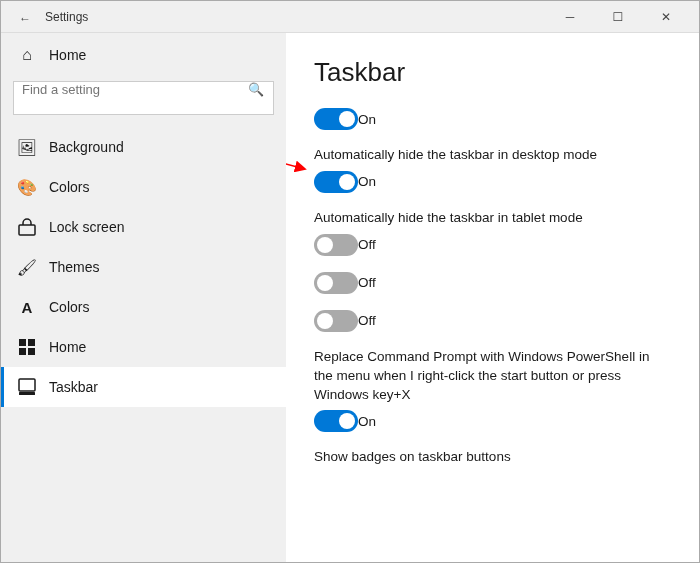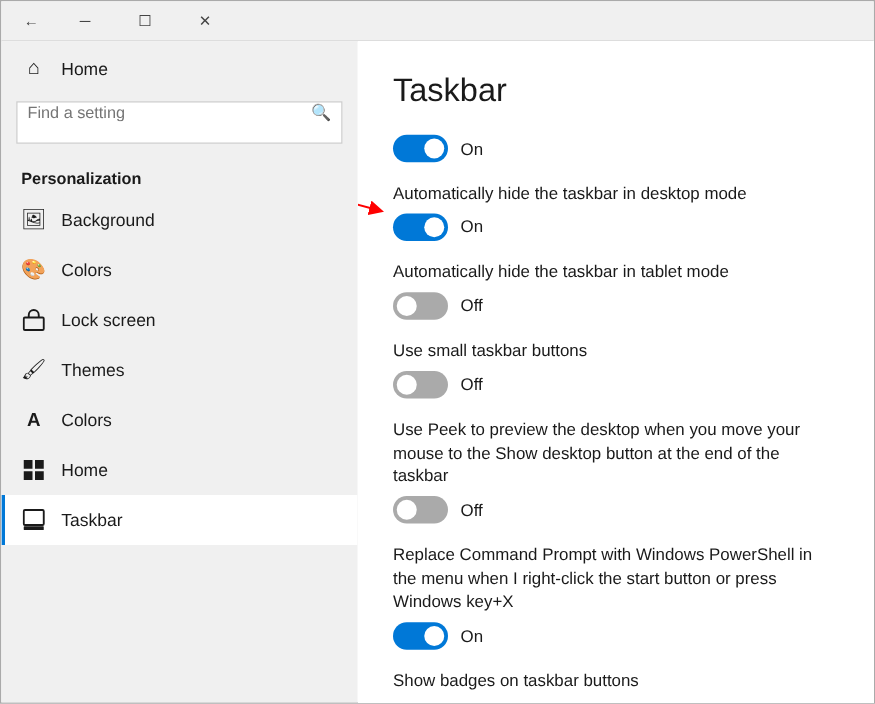--- a/index.html
+++ b/index.html
@@ -160,21 +160,20 @@
     .setting-label {
       font-size: 13.5px;
       color: #1a1a1a;
       margin-bottom: 6px;
       line-height: 1.4;
     }
 
     .toggle-row {
       display: flex;
       align-items: center;
-      gap: 10px;
       margin-bottom: 16px;
     }
 
     .toggle {
       width: 44px;
       height: 22px;
       border-radius: 11px;
       position: relative;
       cursor: pointer;
       flex-shrink: 0;
@@ -197,41 +196,41 @@
     .toggle-state-label {
       font-size: 13.5px;
       color: #1a1a1a;
     }
   </style>
 </head>
 <body>
 
 <div class="titlebar">
   <div class="titlebar-back">←</div>
+  <span class="titlebar-title">Settings</span>
   <div class="titlebar-controls">
     <div class="titlebar-btn">─</div>
     <div class="titlebar-btn">☐</div>
     <div class="titlebar-btn close">✕</div>
   </div>
 </div>
 
 <div class="main-layout">
 
   <div class="sidebar">
     <div class="sidebar-home">
       <div class="sidebar-icon">⌂</div>
       <span>Home</span>
     </div>
 
     <div class="sidebar-search">
       <input type="text" placeholder="Find a setting" style="">
       <span class="search-icon-btn">🔍</span>
     </div>
 
-    <div class="sidebar-section-label">Personalization</div>
 
     <div class="sidebar-item">
       <div class="sidebar-icon">🖼</div>
       <span>Background</span>
     </div>
     <div class="sidebar-item">
       <div class="sidebar-icon">🎨</div>
       <span>Colors</span>
     </div>
     <div class="sidebar-item">
@@ -303,29 +302,27 @@
 
     <div class="setting-row">
       <div class="setting-label">Automatically hide the taskbar in tablet mode</div>
       <div class="toggle-row">
         <div class="toggle off"></div>
         <span class="toggle-state-label">Off</span>
       </div>
     </div>
 
     <div class="setting-row">
-      <div class="setting-label">Use small taskbar buttons</div>
       <div class="toggle-row">
         <div class="toggle off"></div>
         <span class="toggle-state-label">Off</span>
       </div>
     </div>
 
     <div class="setting-row">
-      <div class="setting-label">Use Peek to preview the desktop when you move your mouse to the Show desktop button at the end of the taskbar</div>
       <div class="toggle-row">
         <div class="toggle off"></div>
         <span class="toggle-state-label">Off</span>
       </div>
     </div>
 
     <div class="setting-row">
       <div class="setting-label">Replace Command Prompt with Windows PowerShell in the menu when I right-click the start button or press Windows key+X</div>
       <div class="toggle-row">
         <div class="toggle on"></div>

